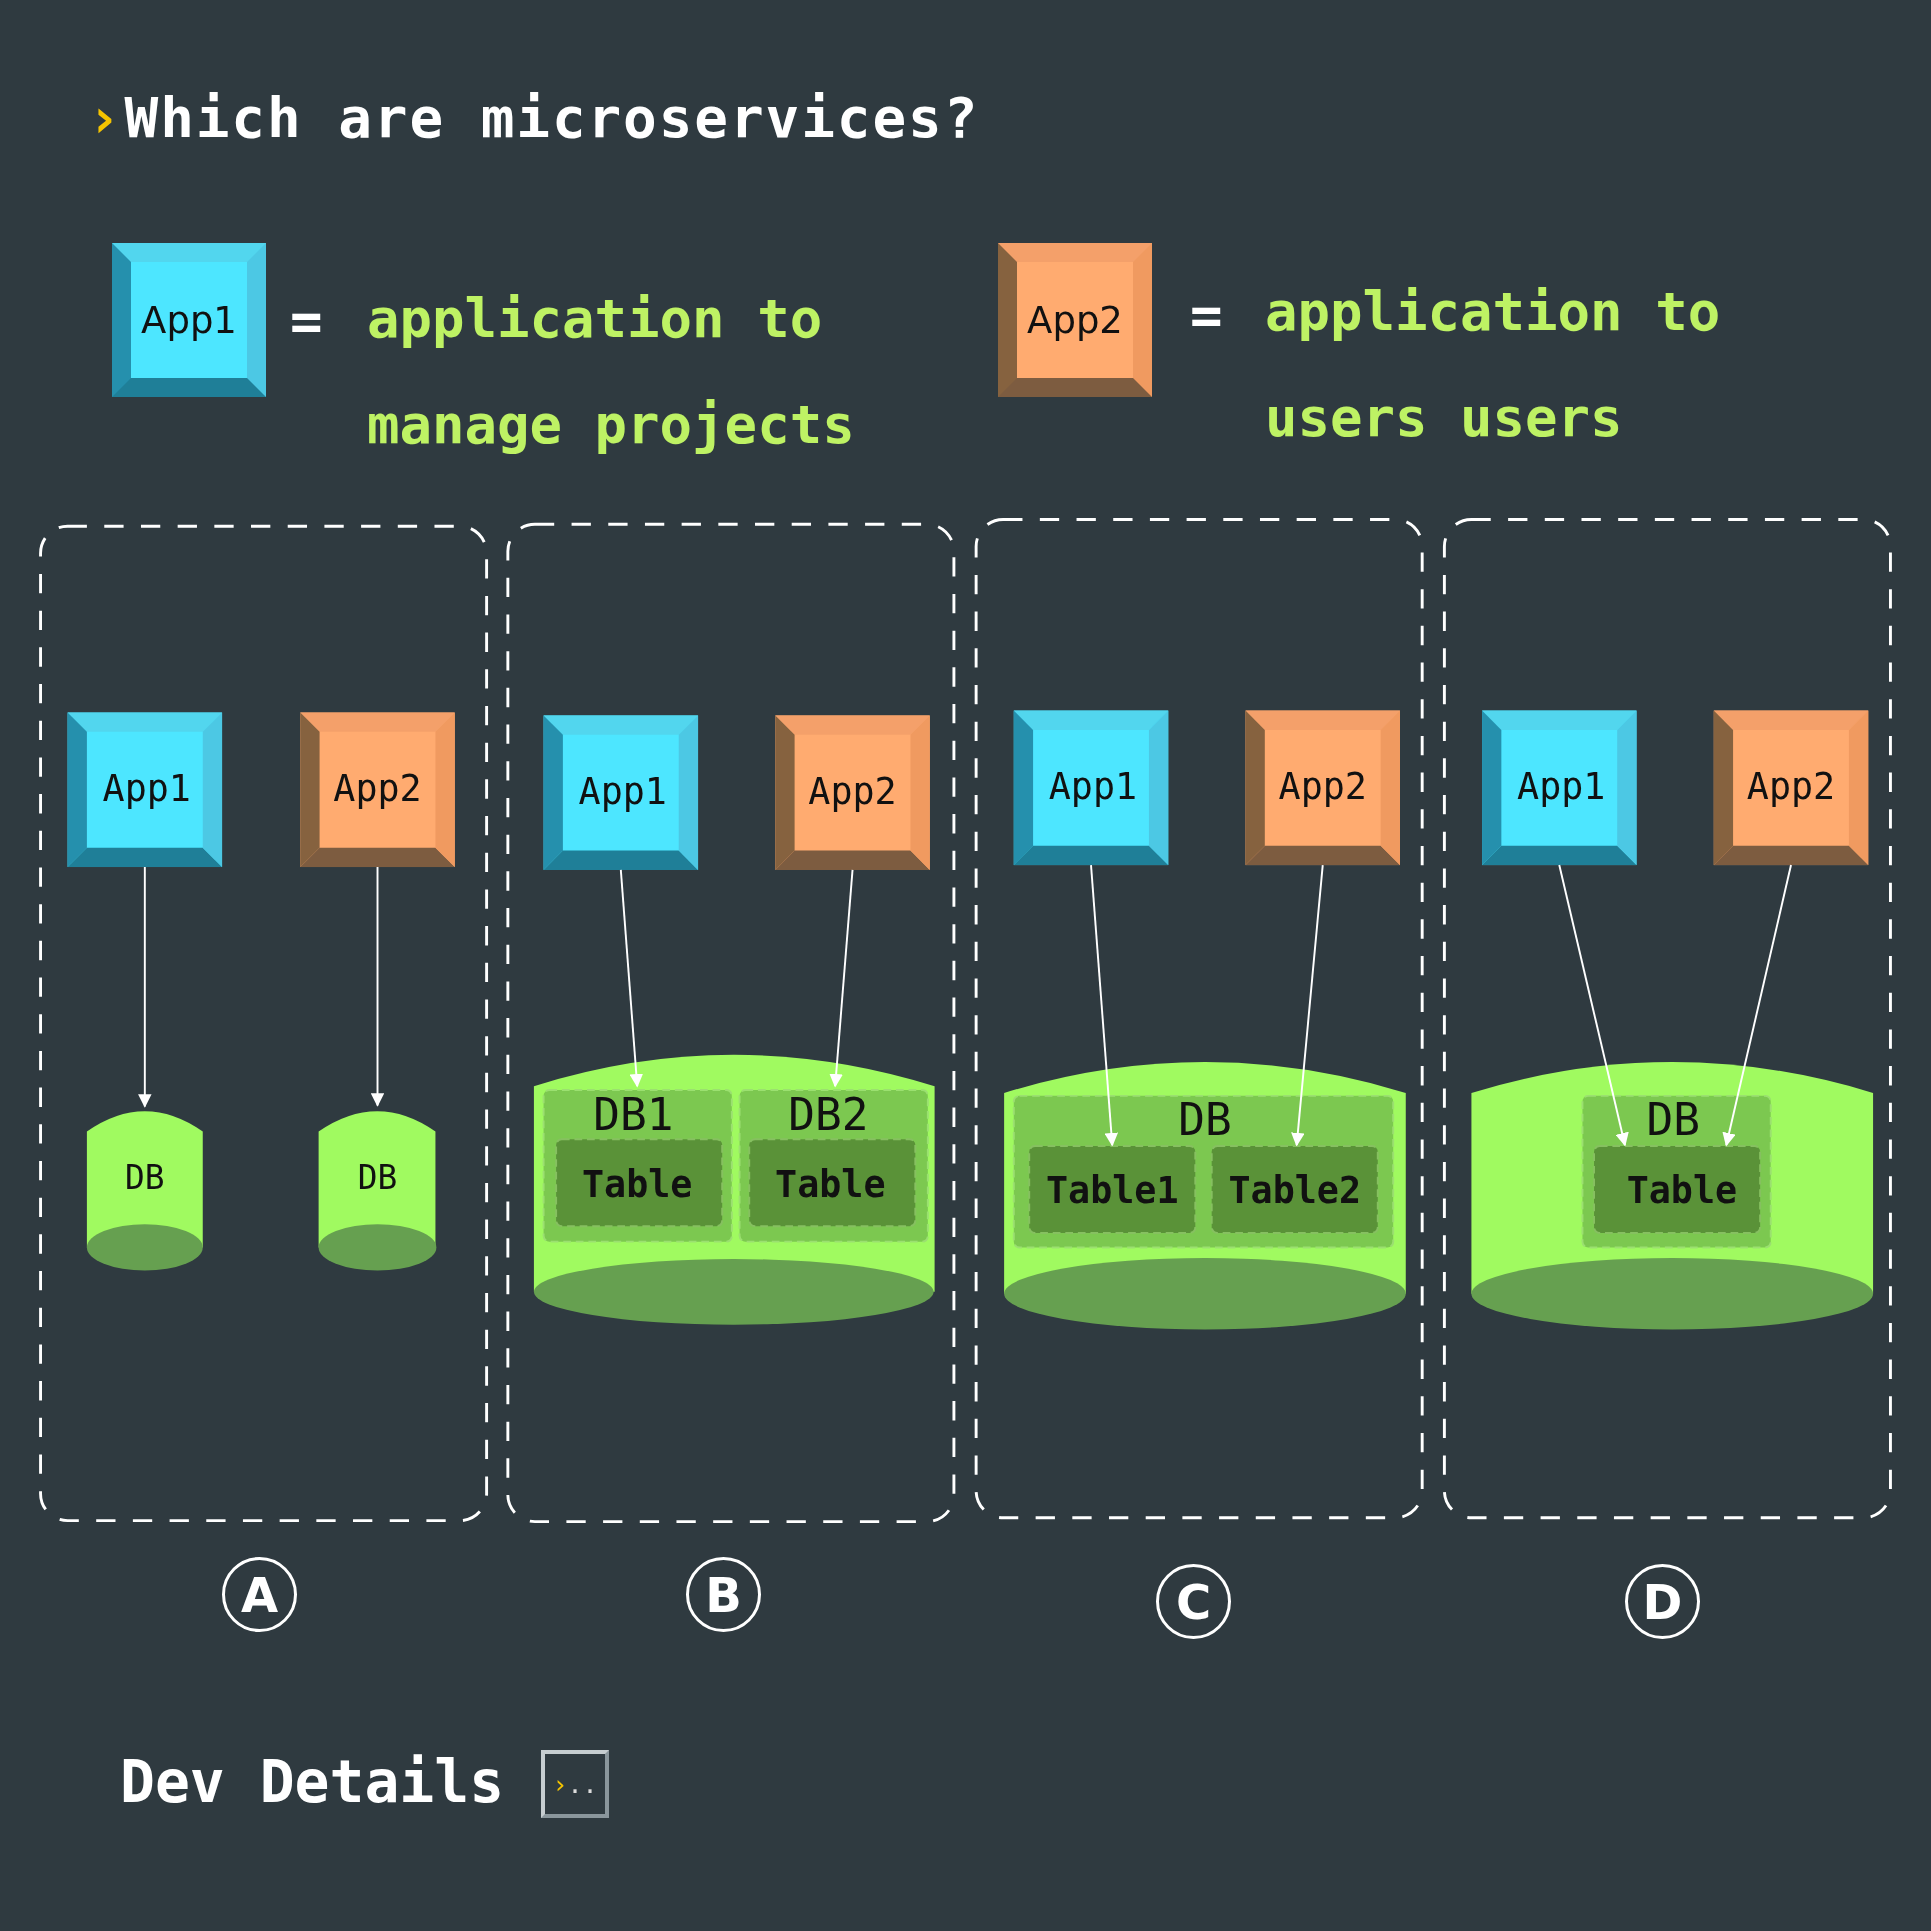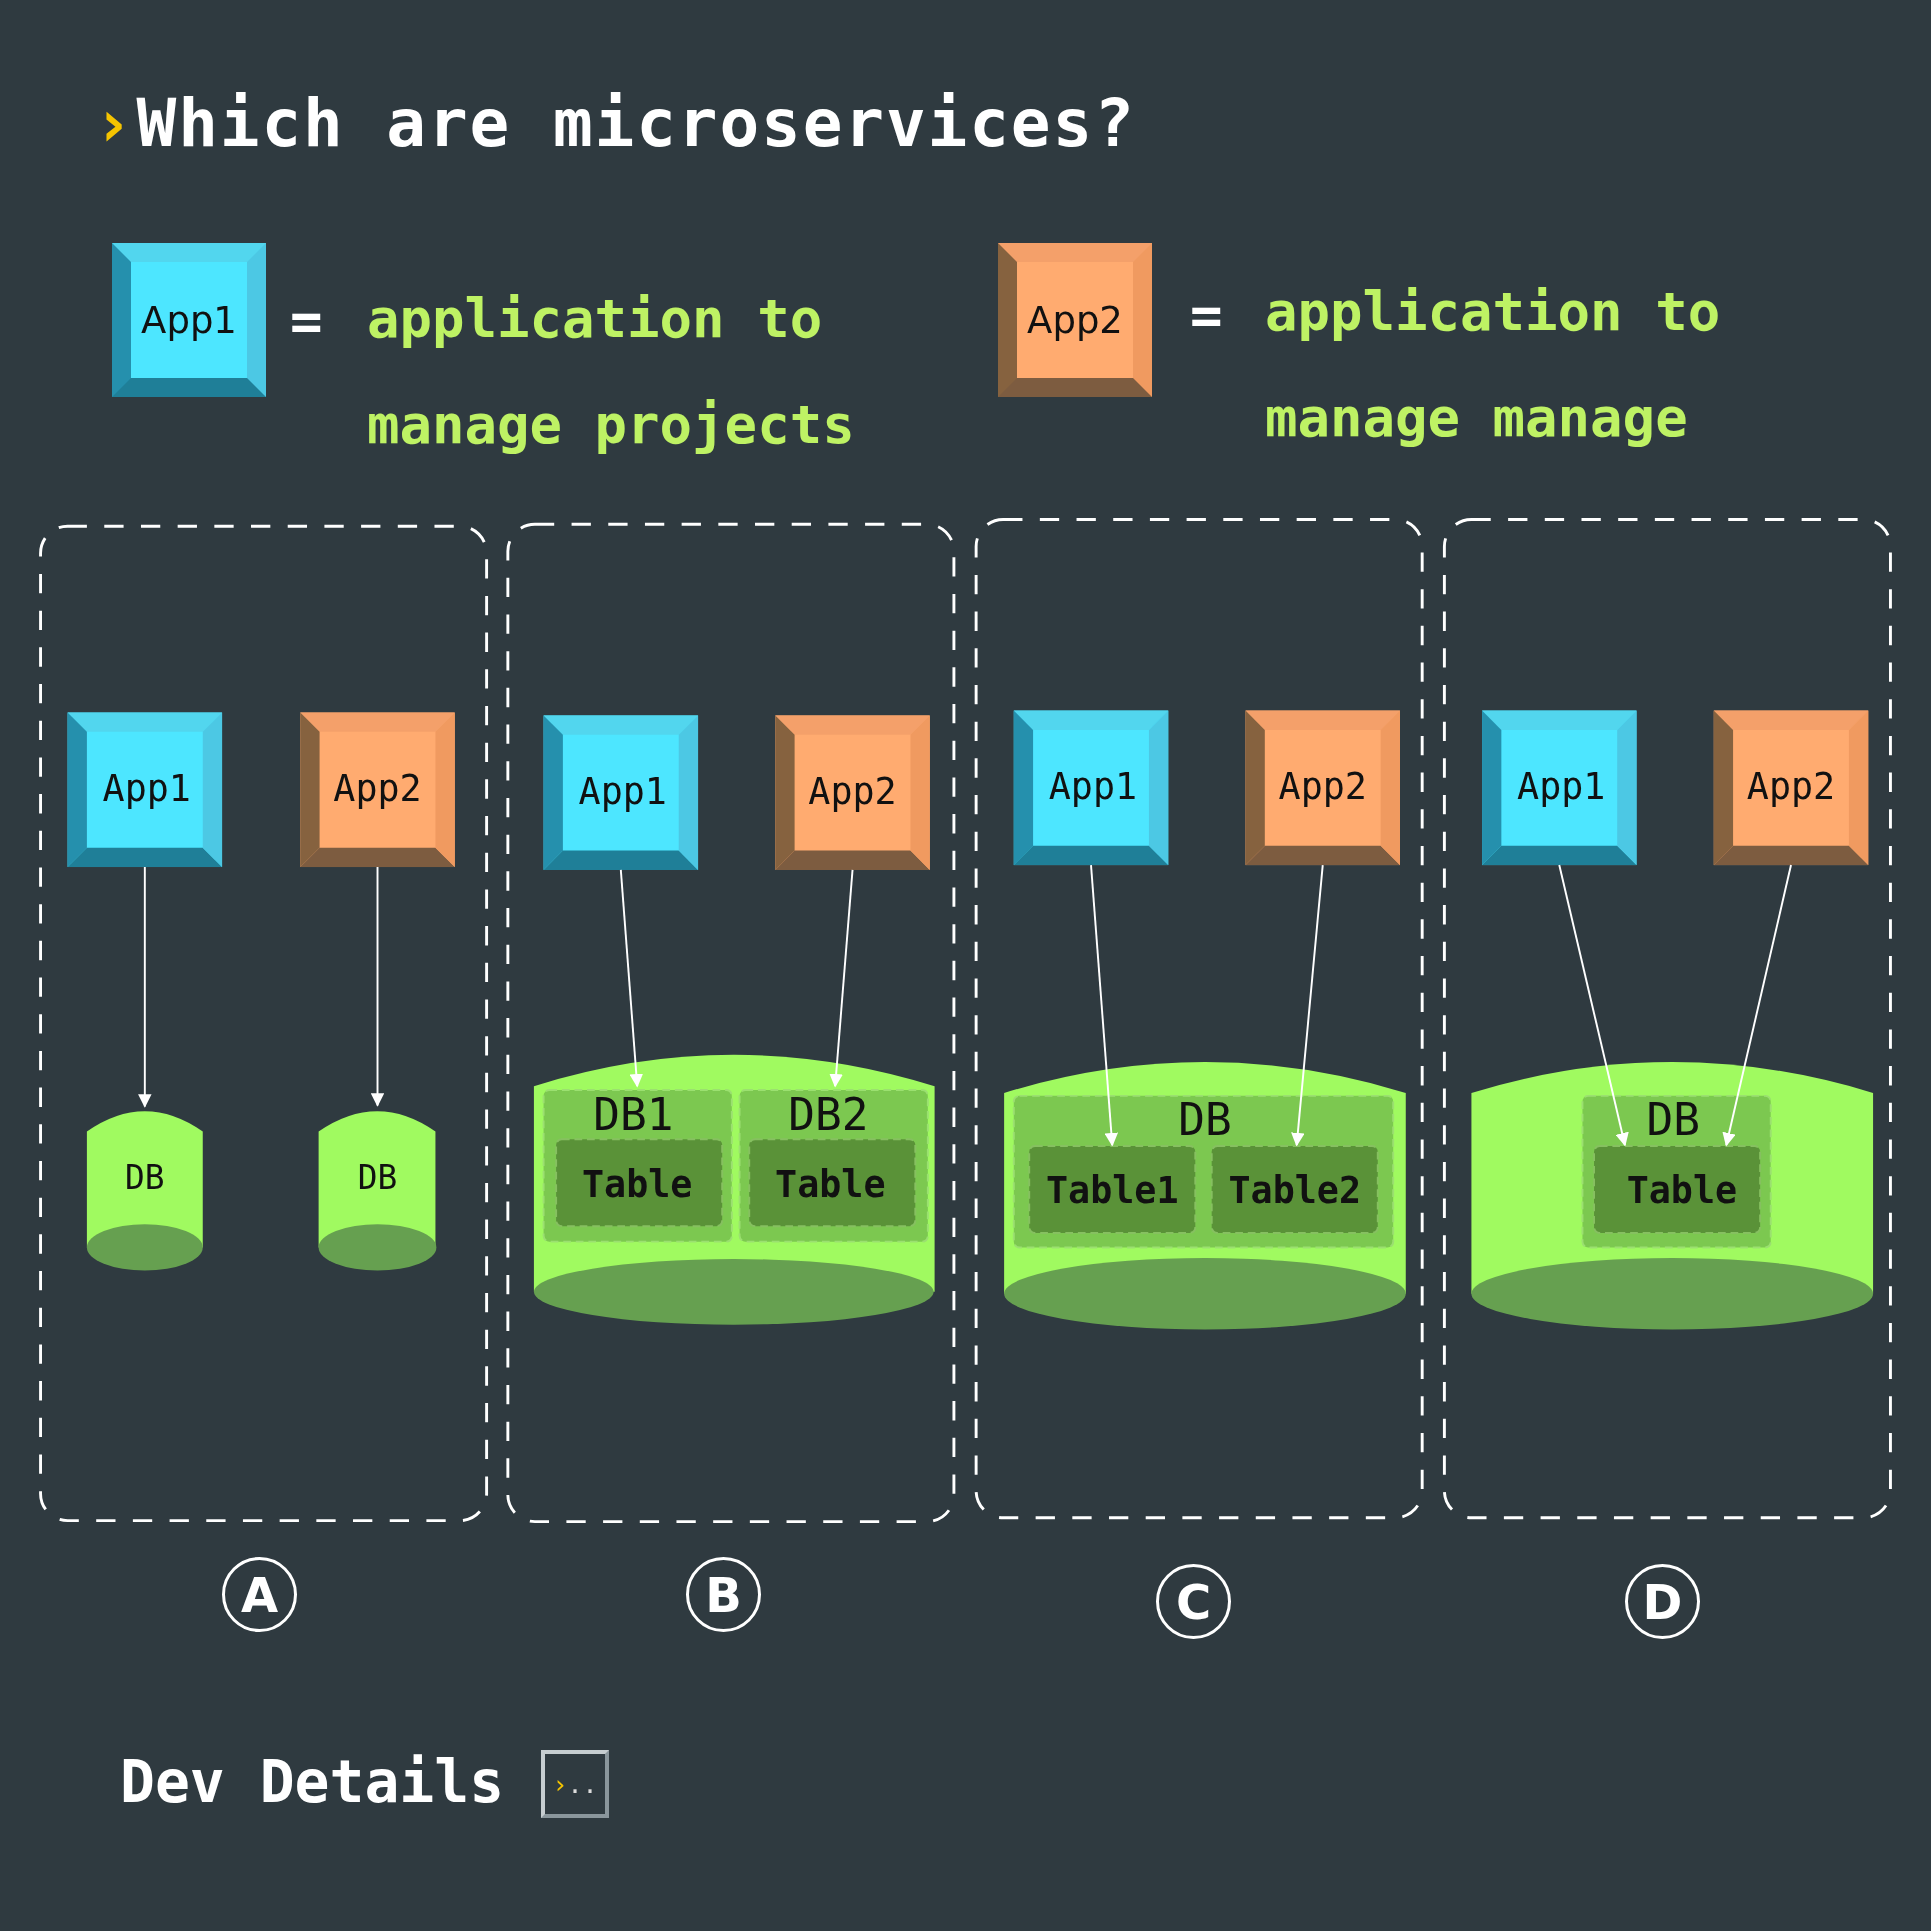--- a/index.html
+++ b/index.html
@@ -1,18 +1,18 @@
 <!DOCTYPE html>
 <html><head>
 <meta charset="utf-8">
 <style>
   html, body { margin:0; padding:0; }
   body { width:1931px; height:1931px; background:#2f3a40; position:relative; overflow:hidden; font-family:"DejaVu Sans Mono", monospace; }
   .abs { position:absolute; }
-  #title { left:93px; top:85px; font-size:66px; font-weight:bold; color:#ffffff; letter-spacing:1.9px; font-family:"DejaVu Sans Mono", monospace; }
+  #title { left:87px; top:85px; font-size:56px; font-weight:bold; color:#ffffff; letter-spacing:1.9px; font-family:"DejaVu Sans Mono", monospace; }
   #title .chev { color:#f5c400; margin-right:1.9px; }
   .legend-text { font-size:54px; font-weight:bold; color:#bef264; line-height:106px; font-family:"DejaVu Sans Mono", monospace; white-space:pre; }
   .eq { font-size:54px; font-weight:bold; color:#ffffff; font-family:"DejaVu Sans Mono", monospace; }
   .app { position:absolute; width:154px; height:154px; box-sizing:border-box; }
   .app .lbl { position:absolute; left:0; right:0; top:50%; transform:translateY(-50%); text-align:center; font-family:"DejaVu Sans", sans-serif; font-size:37px; color:#111; }
   .opt-label { position:absolute; width:75px; height:75px; border:3.9px solid #fff; border-radius:50%; color:#fff; font-family:"DejaVu Sans", sans-serif; font-weight:bold; font-size:48px; display:flex; align-items:center; justify-content:center; box-sizing:border-box; }
   #dev { left:120px; top:1748px; font-size:58px; font-weight:bold; color:#fff; font-family:"DejaVu Sans Mono", monospace; white-space:pre; }
   #term { left:541px; top:1750px; width:68px; height:68px; box-sizing:border-box; border:4.8px solid #8a969c; border-top-color:#c6cdd0; border-left-color:#c6cdd0; background:#2f3a40; display:flex; align-items:center; justify-content:center; font-size:25px; color:#ddd; }
   #term .y { color:#f5c400; }
   svg text { font-family:"DejaVu Sans Mono", monospace; }
@@ -25,21 +25,21 @@
 <div class="abs app" style="left:112px; top:243px; background:#4de6ff; border-style:solid; border-width:19.3px; border-color:#52d6ee #4cc8e4 #1f7f98 #2590ad;">
   <span class="lbl">App1</span>
 </div>
 <div class="abs eq" style="left:290px; top:290px;">=</div>
 <div class="abs legend-text" style="left:367px; top:266px;"><div>application to</div><div>manage projects</div></div>
 
 <div class="abs app" style="left:998px; top:243px; background:#ffab70; border-style:solid; border-width:19.3px; border-color:#f4a06a #f09a60 #7d5c40 #86623f;">
   <span class="lbl">App2</span>
 </div>
 <div class="abs eq" style="left:1190px; top:284px;">=</div>
-<div class="abs legend-text" style="left:1265px; top:259px;"><div>application to</div><div>manage manage</div></div>
+<div class="abs legend-text" style="left:1265px; top:259px;"><div>application to</div><div>users users</div></div>
 
 <svg class="abs" style="left:0; top:0;" width="1931" height="1931" viewBox="0 0 2000 2000">
   <defs>
     <marker id="arr" viewBox="0 0 10 10" refX="9" refY="5" markerWidth="7" markerHeight="7" orient="auto">
       <path d="M0,0 L10,5 L0,10 z" fill="#ffffff"></path>
     </marker>
   </defs>
 
   <rect x="42" y="545" width="462" height="1030" rx="28" fill="none" stroke="#fff" stroke-width="3" stroke-dasharray="20 18"></rect>
   <rect x="526" y="543" width="462" height="1033" rx="28" fill="none" stroke="#fff" stroke-width="3" stroke-dasharray="20 18"></rect>

